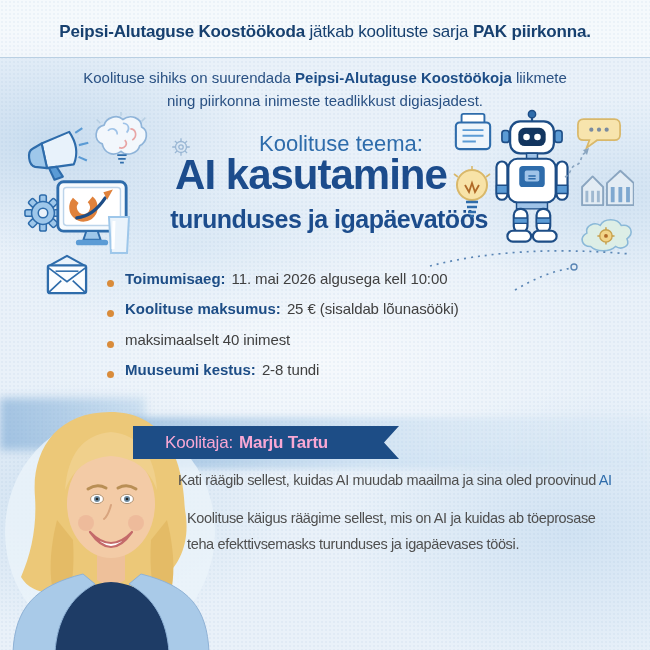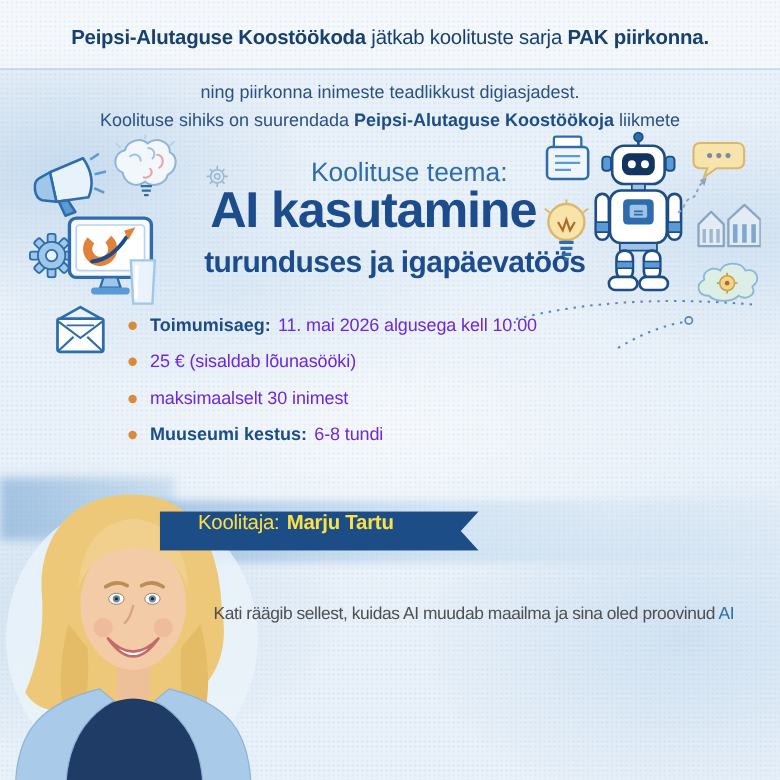--- a/index.html
+++ b/index.html
@@ -33,60 +33,60 @@
   .kicker{position:absolute;top:131px;left:0;right:0;text-align:center;
     font-size:22px;color:#2e6cab;transform:translateX(16px);}
   .title{position:absolute;top:151px;left:0;right:0;text-align:center;
     font-size:42px;font-weight:bold;color:#1c4c8c;letter-spacing:-1px;transform:translateX(-14px);}
   .subtitle{position:absolute;top:205px;left:0;right:0;text-align:center;
     font-size:25px;font-weight:bold;color:#1c4c8c;letter-spacing:-.5px;transform:translateX(4px);}
 
   .ico{position:absolute;}
 
   .details{position:absolute;left:107px;top:256px;}
-  .detail-row{display:flex;align-items:center;height:30.5px;font-size:15px;white-space:nowrap;}
+  .detail-row{display:flex;align-items:flex-end;height:30.5px;font-size:15px;white-space:nowrap;}
   .bullet{width:7px;height:7px;border-radius:50%;background:#d98b3a;margin-right:11px;flex:none;}
   .dlabel{font-weight:bold;color:#1d4d86;margin-right:6px;}
-  .dvalue{color:#6d28d9;letter-spacing:-.1px;}
+  .dvalue{color:#404040;letter-spacing:-.1px;}
 
   .washL{position:absolute;left:0;top:398px;width:145px;height:52px;
     background:linear-gradient(90deg, rgba(110,160,208,.55), rgba(140,185,222,.30));
     filter:blur(4px);}
   .wash{position:absolute;left:120px;top:417px;width:530px;height:52px;border-radius:8px;
     background:linear-gradient(90deg, rgba(118,166,211,.55), rgba(158,197,230,.35) 45%, rgba(185,214,238,.22) 75%, rgba(200,224,243,.14));
     filter:blur(3px);}
 
   .banner{position:absolute;left:133px;top:426px;width:266px;height:33px;background:#1d4d86;
     clip-path:polygon(0 0,100% 0,calc(100% - 15px) 50%,100% 100%,0 100%);
-    color:#fde047;font-size:17px;display:flex;padding-left:32px;box-sizing:border-box;
+    color:#f9a8d4;font-size:17px;display:flex;align-items:center;padding-left:32px;box-sizing:border-box;
     letter-spacing:-.2px;}
   .banner .name{font-weight:bold;margin-left:6px;}
 
   .paras{position:absolute;left:178px;top:467px;font-size:14.5px;color:#4f4f4f;letter-spacing:-.35px;}
   .para{margin-bottom:12px;}
-  .paras .tline{line-height:26px;white-space:nowrap;margin-top:32px;}
+  .paras .tline{line-height:26px;white-space:nowrap;}
   .paras .ai{color:#2e6cab;}
   .p3{margin-left:9px;}
 
   .photo{position:absolute;left:-6px;top:402px;width:242px;height:250px;}
 </style>
 </head>
 <body>
 
 <div class="poster">
   <div class="tex"></div>
   <div class="topband"></div>
   <div class="grain"></div>
 
   <div class="hdr"><span class="b">Peipsi-Alutaguse Koostöökoda</span><span> jätkab koolituste sarja </span><span class="b">PAK piirkonna.</span></div>
   <div class="divider"></div>
 
   <div class="intro">
+      <div class="tline"><span>Koolituse sihiks on suurendada </span><span class="b">Peipsi-Alutaguse Koostöökoja</span><span> liikmete</span></div>
       <div class="tline"><span>ning piirkonna inimeste teadlikkust digiasjadest.</span></div>
-      <div class="tline"><span>Koolituse sihiks on suurendada </span><span class="b">Peipsi-Alutaguse Koostöökoja</span><span> liikmete</span></div>
     </div>
 
   <div class="kicker">Koolituse teema:</div>
   <div class="title">AI kasutamine</div>
   <div class="subtitle">turunduses ja igapäevatöös</div>
 
   <svg class="ico" style="left:22px;top:128px;width:70px;height:56px;transform:rotate(-8deg);" viewBox="0 0 72 58">
     <g stroke="#2e6cab" stroke-width="2.2" stroke-linejoin="round">
       <path d="M22 14 L52 6 C58 18 58 30 52 40 L24 40 Z" fill="#e8f2fb"></path>
       <path d="M12 18 C6 20 5 34 12 37 L24 40 L22 14 Z" fill="#9ec7ea"></path>
@@ -226,30 +226,31 @@
     <path d="M12 18 H36" stroke="#2e6cab" stroke-width="1.6"></path>
   </svg>
   <div class="details">
       <div class="detail-row">
         <span class="bullet"></span>
         <span class="dlabel">Toimumisaeg:</span>
         <span class="dvalue">11. mai 2026 algusega kell 10:00</span>
       </div>
       <div class="detail-row">
         <span class="bullet"></span>
+        <span class="dlabel">Koolituse maksumus:</span>
         <span class="dvalue">25 € (sisaldab lõunasööki)</span>
       </div>
       <div class="detail-row">
         <span class="bullet"></span>
-        <span class="dvalue">maksimaalselt 30 inimest</span>
+        <span class="dvalue">maksimaalselt 40 inimest</span>
       </div>
       <div class="detail-row">
         <span class="bullet"></span>
         <span class="dlabel">Muuseumi kestus:</span>
-        <span class="dvalue">6-8 tundi</span>
+        <span class="dvalue">2-8 tundi</span>
       </div>
     </div>
 
   <div class="washL"></div>
   <div class="wash"></div>
 
   <svg class="photo" viewBox="0 0 240 250">
     <ellipse cx="115" cy="130" rx="105" ry="115" fill="rgba(235,244,250,.8)"></ellipse>
     <path d="M115 10 C62 10 36 48 40 95 C42 125 36 152 26 175 C36 192 58 194 72 184 C66 204 58 218 46 230 L60 250 L180 250 L190 232 C176 214 170 196 168 176 C184 164 196 140 190 108 C188 50 166 10 115 10 Z" fill="#ecc878"></path>
     <path d="M62 118 C52 158 54 190 66 212 C76 200 80 170 78 138 Z" fill="#e4bb66"></path>
@@ -276,14 +277,18 @@
 
   <div class="banner">
     <span>Koolitaja:</span>
     <span class="name">Marju Tartu</span>
   </div>
 
   <div class="paras">
     <div class="para">
         <div class="tline"><span>Kati räägib sellest, kuidas AI muudab maailma ja sina oled proovinud </span><span class="ai">AI</span></div>
       </div>
+    <div class="para p3">
+        <div class="tline"><span>Koolituse käigus räägime sellest, mis on AI ja kuidas ab töeprosase</span></div>
+        <div class="tline"><span>teha efekttivsemasks turunduses ja igapäevases töösi.</span></div>
+      </div>
   </div>
 </div>
 
 </body></html>

